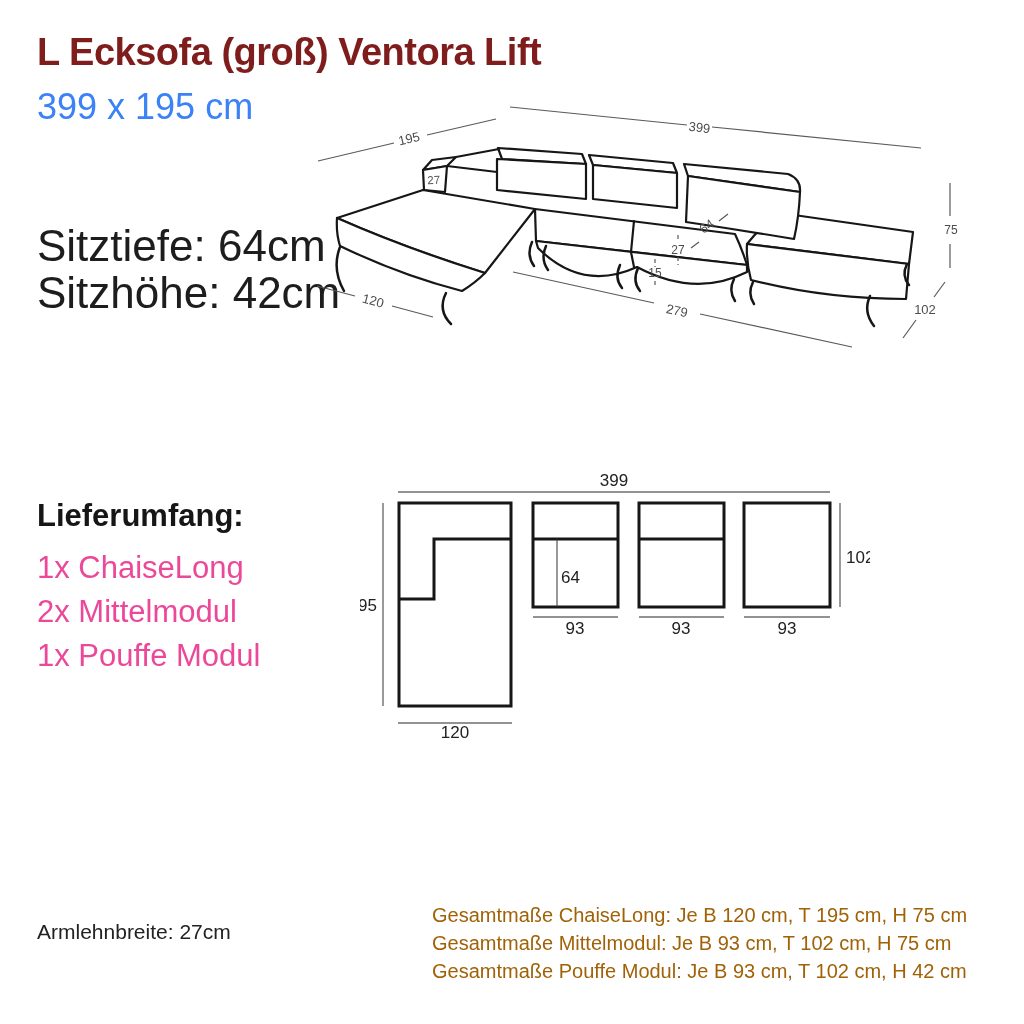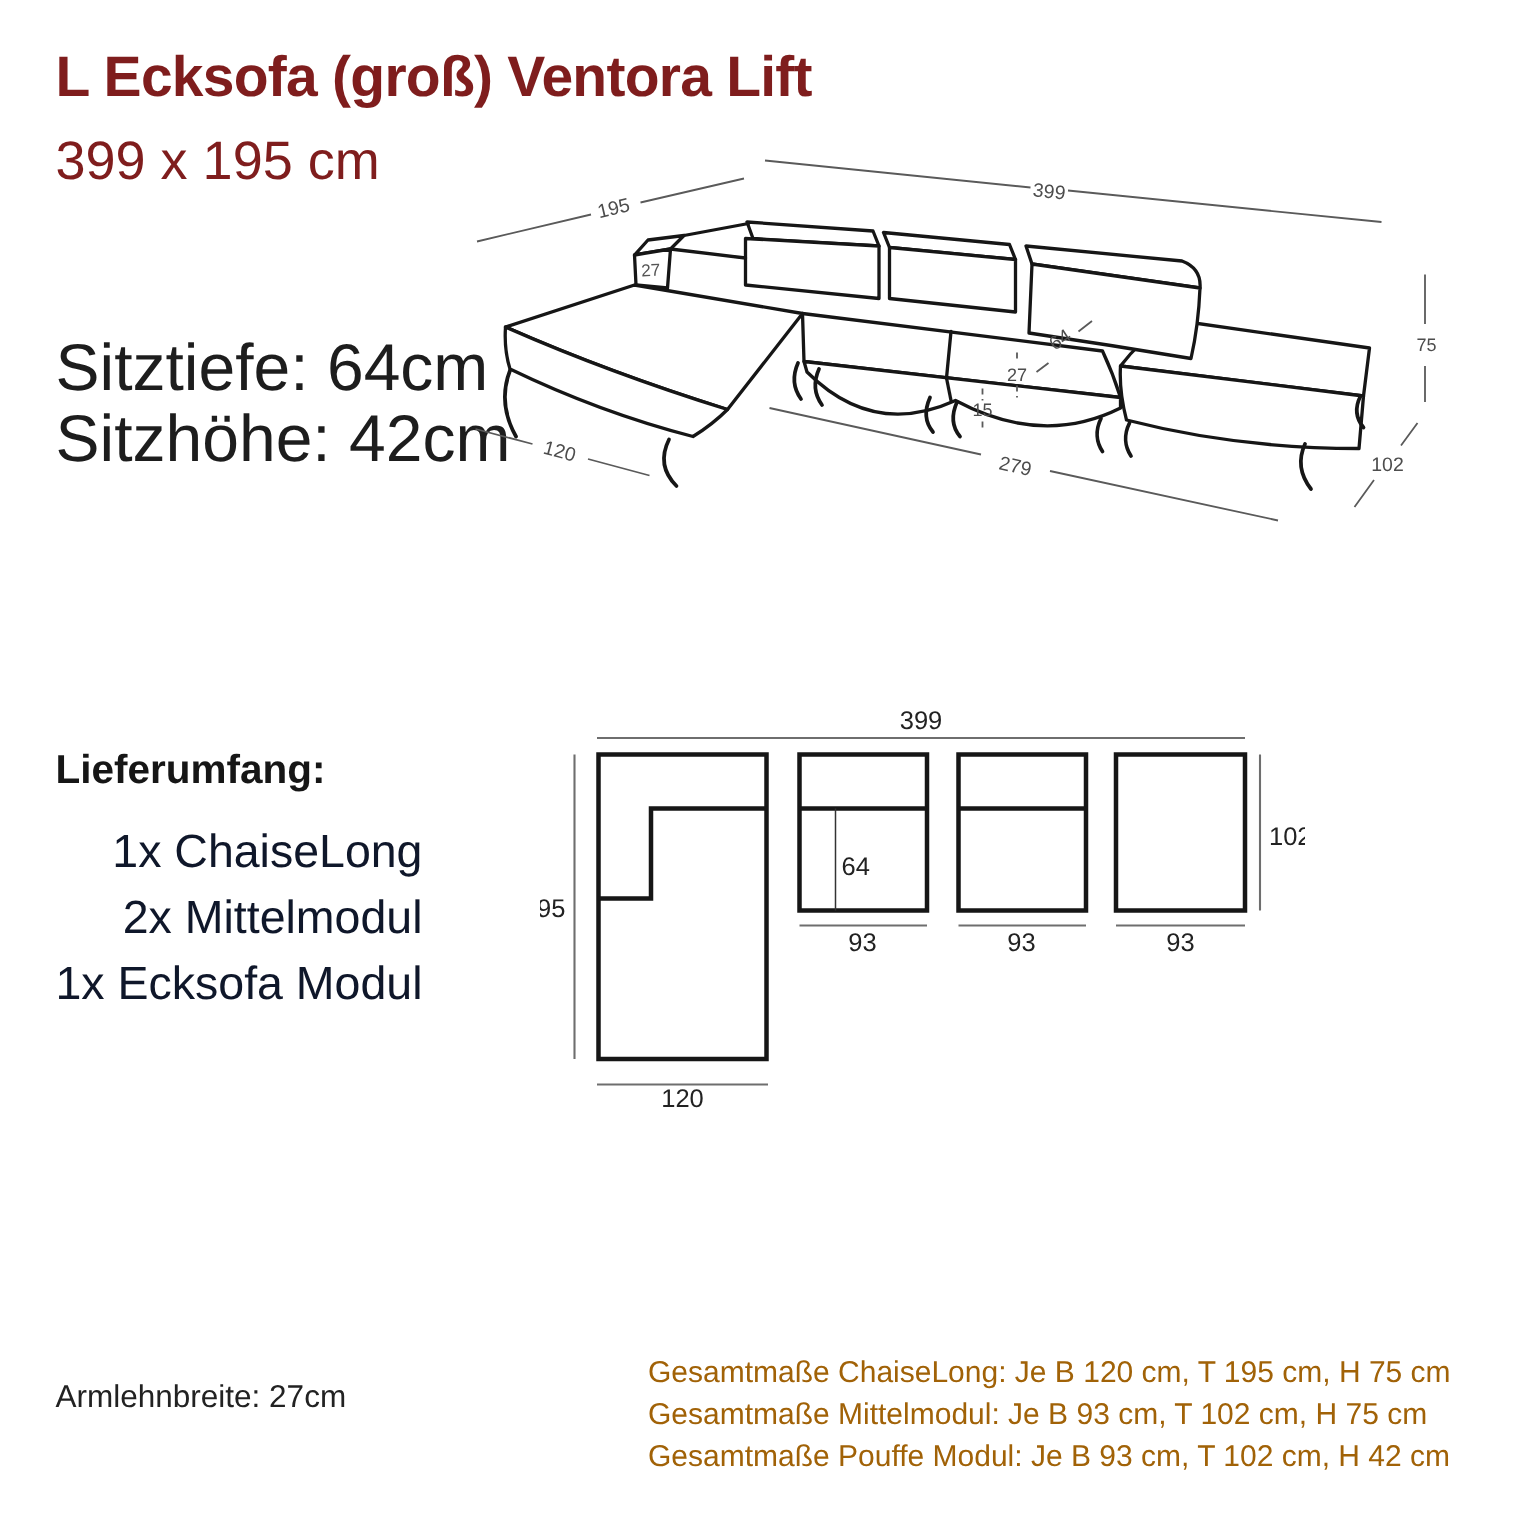--- a/index.html
+++ b/index.html
@@ -2,24 +2,24 @@
 <html><head>
 <meta charset="utf-8">
 <style>
   html,body{margin:0;padding:0;}
   body{
     width:1024px;height:1024px;position:relative;background:#ffffff;
     font-family:"Liberation Sans",sans-serif;color:#1a1a1a;overflow:hidden;
   }
   .abs{position:absolute;}
   .title{left:37px;top:31px;font-size:38px;font-weight:700;letter-spacing:-0.5px;color:#7f1d1d;}
-  .subtitle{left:37px;top:86px;font-size:36px;font-weight:400;color:#7f1d1d;}
+  .subtitle{left:37px;top:86px;font-size:36px;font-weight:400;color:#3b82f6;}
   .specs{left:37px;top:222px;font-size:44px;line-height:47px;color:#1d1d1d;}
-  .delivery-heading{left:37px;top:498px;font-size:27px;font-weight:700;color:#161616;}
-  .delivery-items{left:37px;top:546px;font-size:31px;line-height:44px;color:#0f172a;text-align:right;}
+  .delivery-heading{left:37px;top:498px;font-size:31px;font-weight:700;color:#161616;}
+  .delivery-items{left:37px;top:546px;font-size:31px;line-height:44px;color:#ec4899;}
   .notes-left{left:37px;top:915px;font-size:21px;line-height:33px;color:#222;}
   .notes-right{left:432px;top:901px;font-size:20px;line-height:28px;color:#a16207;}
   svg text{font-family:"Liberation Sans",sans-serif;}
   .sketch{left:310px;top:95px;}
   .plan{left:360px;top:470px;}
 </style>
 </head>
 <body>
 
 <div class="abs title">L Ecksofa (groß) Ventora Lift</div>
@@ -92,21 +92,21 @@
     <text transform="translate(366,220) rotate(12.5)">279</text>
     <text font-size="12" x="641" y="139">75</text>
     <text x="615" y="219">102</text>
   </g>
 </svg>
 
 <div class="abs delivery-heading">Lieferumfang:</div>
 <div class="abs delivery-items">
   <div>1x ChaiseLong</div>
   <div>2x Mittelmodul</div>
-  <div>1x Ecksofa Modul</div>
+  <div>1x Pouffe Modul</div>
 </div>
 
 <svg class="abs plan" width="510" height="290" viewBox="0 0 510 290">
   <g stroke="#6e6e6e" stroke-width="1.4">
     <line x1="38" y1="22" x2="470" y2="22"></line>
     <line x1="23" y1="33" x2="23" y2="236"></line>
     <line x1="38" y1="253" x2="152" y2="253"></line>
     <line x1="173" y1="147" x2="258" y2="147"></line>
     <line x1="279" y1="147" x2="364" y2="147"></line>
     <line x1="384" y1="147" x2="470" y2="147"></line>

